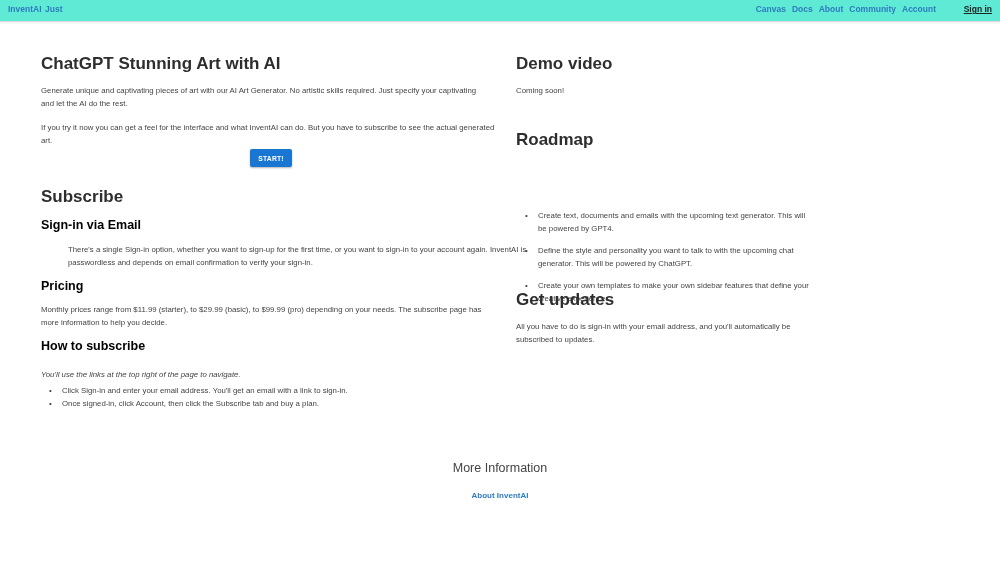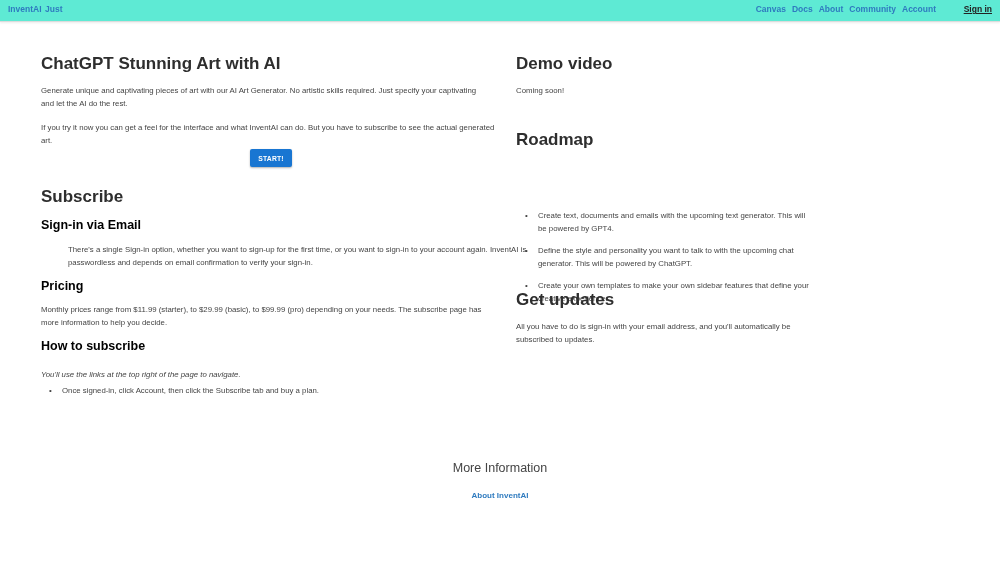--- a/index.html
+++ b/index.html
@@ -60,20 +60,21 @@
 <button class="btn-start">START!</button>
 
 <h1 style="left:41px; top:187px;">Subscribe</h1>
 <h2 style="left:41px; top:218px;">Sign-in via Email</h2>
 <p class="abs" style="left:41px; top:244px; width:465px;margin-left:27px;">There's a single Sign-in option, whether you want to sign-up for the first time, or you want to sign-in to your account again. InventAI is passwordless and depends on email confirmation to verify your sign-in.</p>
 <h2 style="left:41px; top:279px;">Pricing</h2>
 <p class="abs" style="left:41px; top:304px; width:455px;">Monthly prices range from $11.99 (starter), to $29.99 (basic), to $99.99 (pro) depending on your needs. The subscribe page has more information to help you decide.</p>
 <h2 style="left:41px; top:339px;">How to subscribe</h2>
 <p class="abs" style="left:41px; top:369px; width:460px;font-style:italic;">You'll use the links at the top right of the page to navigate.</p>
 <ul class="abs" style="left:41px; top:385px; width:460px;">
+  <li>Click Sign-in and enter your email address. You'll get an email with a link to sign-in.</li>
   <li>Once signed-in, click Account, then click the Subscribe tab and buy a plan.</li>
 </ul>
 
 <h1 style="left:516px; top:54px;">Demo video</h1>
 <p class="abs" style="left:516px; top:85px; width:280px;">Coming soon!</p>
 
 <h1 style="left:516px; top:130px;text-align:right;">Roadmap</h1>
 <ul class="abs roadmap" style="left:517px; top:162px; width:295px;margin-top:48px;">
   <li>Create text, documents and emails with the upcoming text generator. This will be powered by GPT4.</li>
   <li>Define the style and personality you want to talk to with the upcoming chat generator. This will be powered by ChatGPT.</li>

